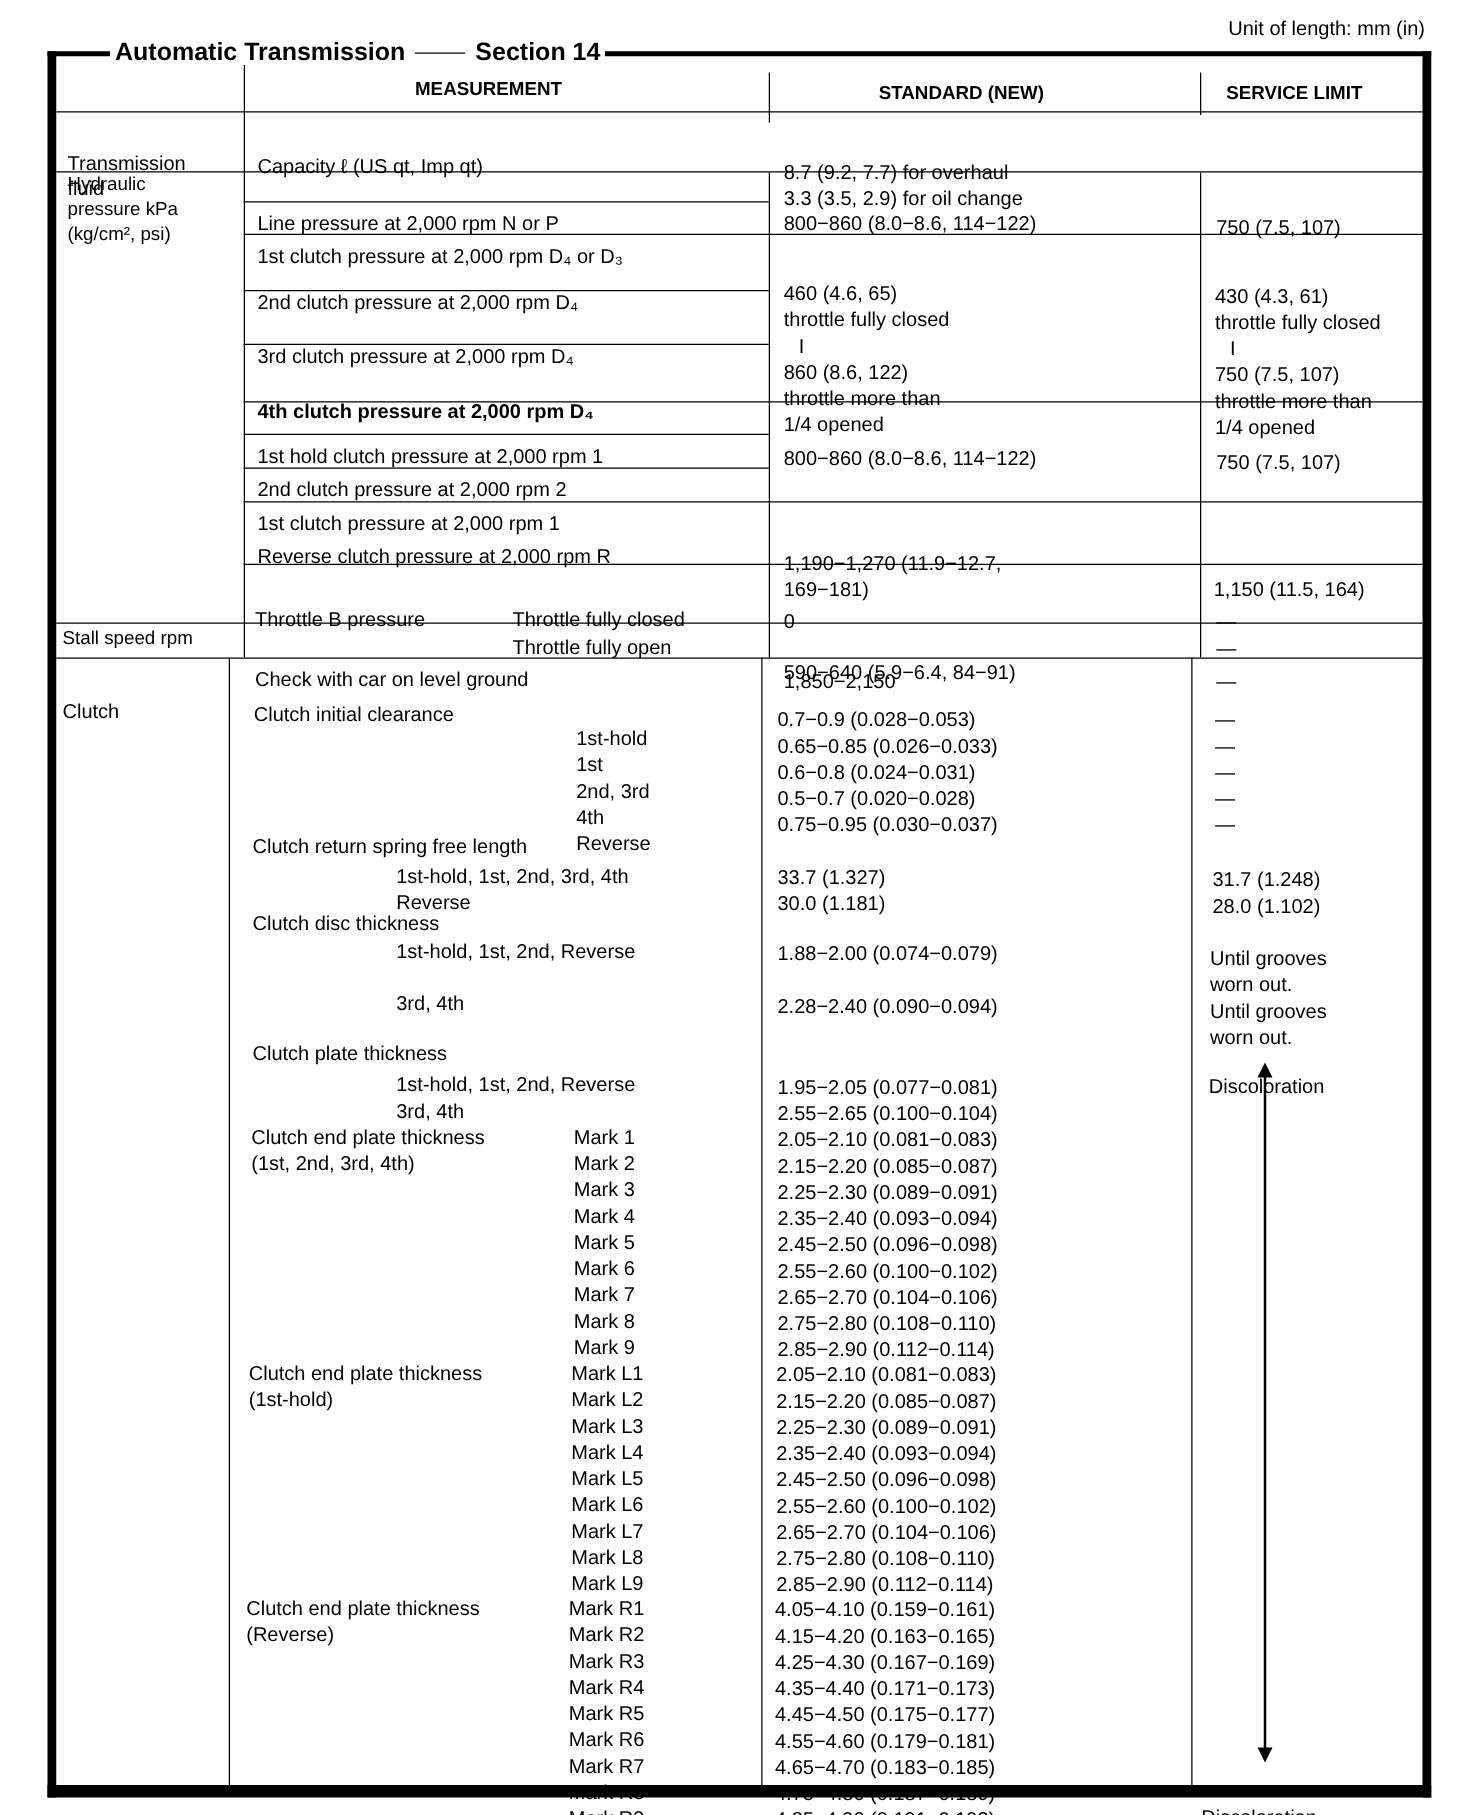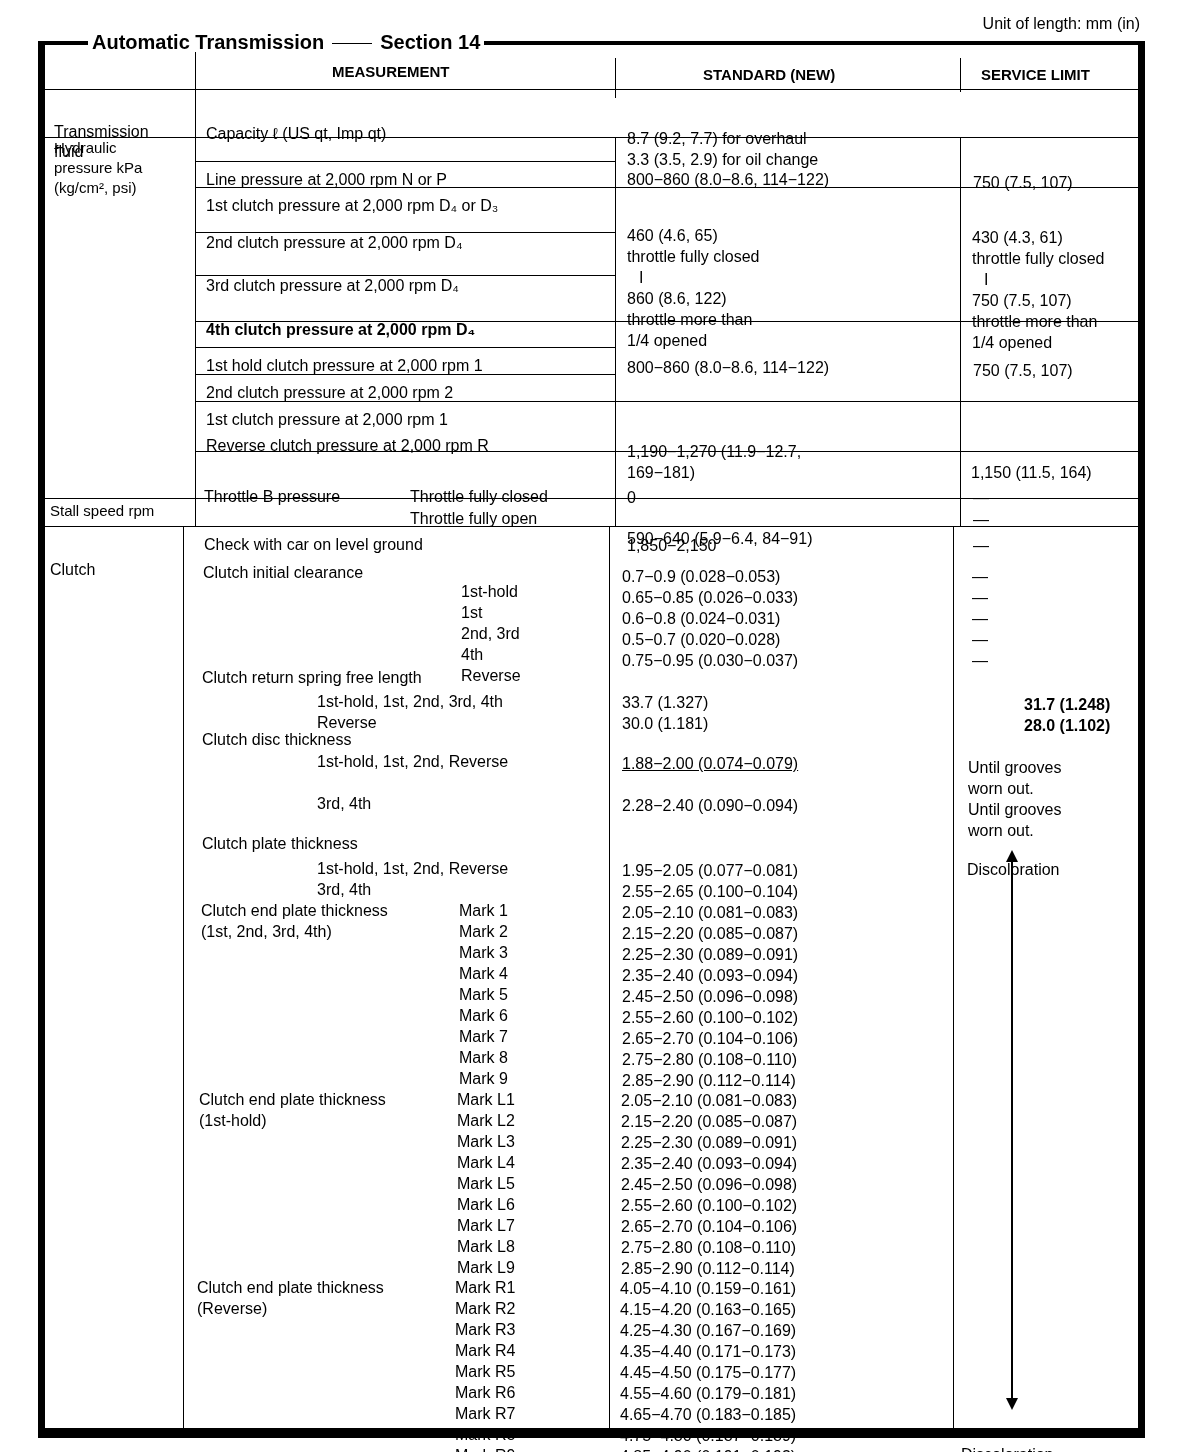--- a/index.html
+++ b/index.html
@@ -155,28 +155,28 @@
 
 <div class="abs t" style="left:202px;top:638px;">Clutch return spring free length</div>
 <div class="abs t" style="left:317px;top:659px;line-height:21px;">
   <div>1st-hold, 1st, 2nd, 3rd, 4th</div>
   <div>Reverse</div>
 </div>
 <div class="abs t" style="left:622px;top:660px;line-height:21px;">
   <div>33.7 (1.327)</div>
   <div>30.0 (1.181)</div>
 </div>
-<div class="abs t" style="left:1024px;top:662px;line-height:21px;font-weight:bold;">
+<div class="abs t" style="left:970px;top:662px;line-height:21px;">
   <div>31.7 (1.248)</div>
   <div>28.0 (1.102)</div>
 </div>
 
 <div class="abs t" style="left:202px;top:700px;">Clutch disc thickness</div>
 <div class="abs t" style="left:317px;top:722px;">1st-hold, 1st, 2nd, Reverse</div>
-<div class="abs t" style="left:622px;top:724px;text-decoration:underline;">1.88−2.00 (0.074−0.079)</div>
+<div class="abs t" style="left:622px;top:724px;">1.88−2.00 (0.074−0.079)</div>
 <div class="abs t" style="left:968px;top:725px;line-height:21px;">
   <div>Until grooves</div>
   <div>worn out.</div>
 </div>
 <div class="abs t" style="left:317px;top:764px;">3rd, 4th</div>
 <div class="abs t" style="left:622px;top:766px;">2.28−2.40 (0.090−0.094)</div>
 <div class="abs t" style="left:968px;top:767px;line-height:21px;">
   <div>Until grooves</div>
   <div>worn out.</div>
 </div>

